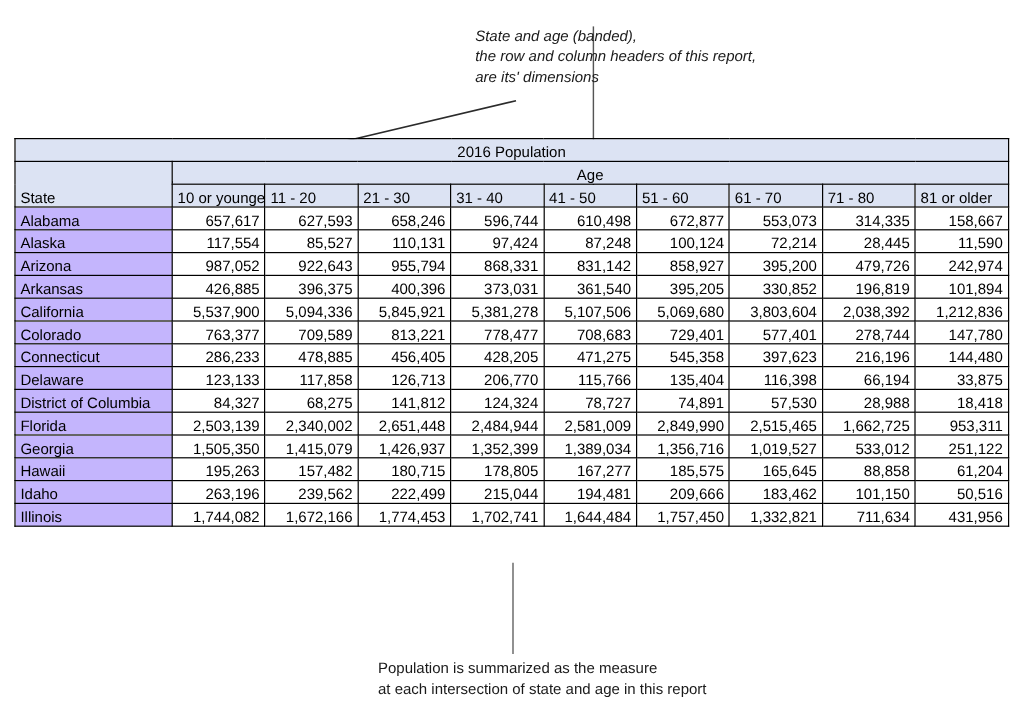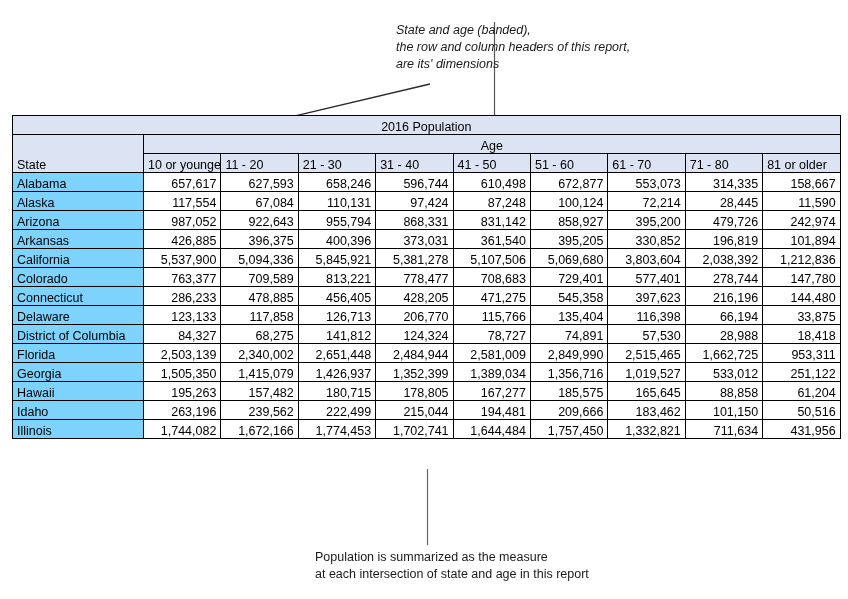--- a/index.html
+++ b/index.html
@@ -105,21 +105,21 @@
     text-align: left;
     font-weight: bold;
     height: 21px;
     vertical-align: bottom;
     padding-bottom: 1px;
   }
 
   
   td.state-name {
     text-align: left;
-    background: #7dd3fc;
+    background: #c4b5fd;
   }
   td.value {
     text-align: right;
     background: #ffffff;
   }
 
   
   col.c-state   { width: 131px; }
   col.c-val     { width: 77.4px; }
 </style>
@@ -184,21 +184,21 @@
           <td class="value">596,744</td>
           <td class="value">610,498</td>
           <td class="value">672,877</td>
           <td class="value">553,073</td>
           <td class="value">314,335</td>
           <td class="value">158,667</td>
         </tr>
         <tr>
           <td class="state-name">Alaska</td>
           <td class="value">117,554</td>
-          <td class="value">67,084</td>
+          <td class="value">85,527</td>
           <td class="value">110,131</td>
           <td class="value">97,424</td>
           <td class="value">87,248</td>
           <td class="value">100,124</td>
           <td class="value">72,214</td>
           <td class="value">28,445</td>
           <td class="value">11,590</td>
         </tr>
         <tr>
           <td class="state-name">Arizona</td>

